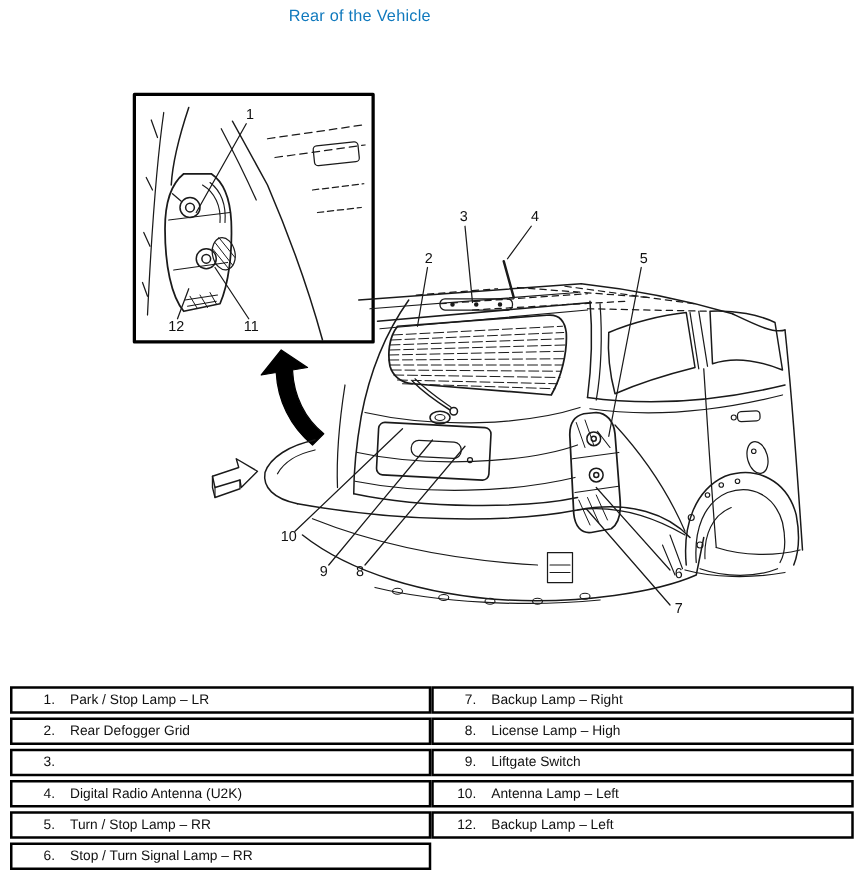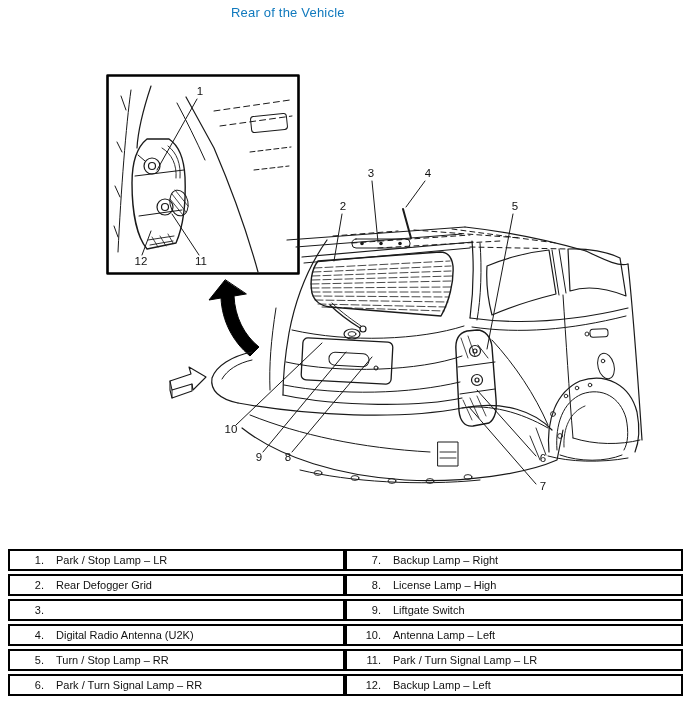--- a/index.html
+++ b/index.html
@@ -226,42 +226,38 @@
     <div class="legend-row">
       <span class="legend-num">4.</span>
       <span class="legend-label">Digital Radio Antenna (U2K)</span>
     </div>
     <div class="legend-row">
       <span class="legend-num">5.</span>
       <span class="legend-label">Turn / Stop Lamp – RR</span>
     </div>
     <div class="legend-row">
       <span class="legend-num">6.</span>
-      <span class="legend-label">Park / Turn Signal Lamp – RR</span>
+      <span class="legend-label">Stop / Turn Signal Lamp – RR</span>
     </div>
   </div>
   <div class="legend-col right">
     <div class="legend-row">
       <span class="legend-num">7.</span>
       <span class="legend-label">Backup Lamp – Right</span>
     </div>
     <div class="legend-row">
       <span class="legend-num">8.</span>
       <span class="legend-label">License Lamp – High</span>
     </div>
     <div class="legend-row">
       <span class="legend-num">9.</span>
       <span class="legend-label">Liftgate Switch</span>
     </div>
     <div class="legend-row">
       <span class="legend-num">10.</span>
       <span class="legend-label">Antenna Lamp – Left</span>
     </div>
     <div class="legend-row">
-      <span class="legend-num">11.</span>
-      <span class="legend-label">Park / Turn Signal Lamp – LR</span>
-    </div>
-    <div class="legend-row">
       <span class="legend-num">12.</span>
       <span class="legend-label">Backup Lamp – Left</span>
     </div>
   </div>
 </div>
 
 </body></html>

